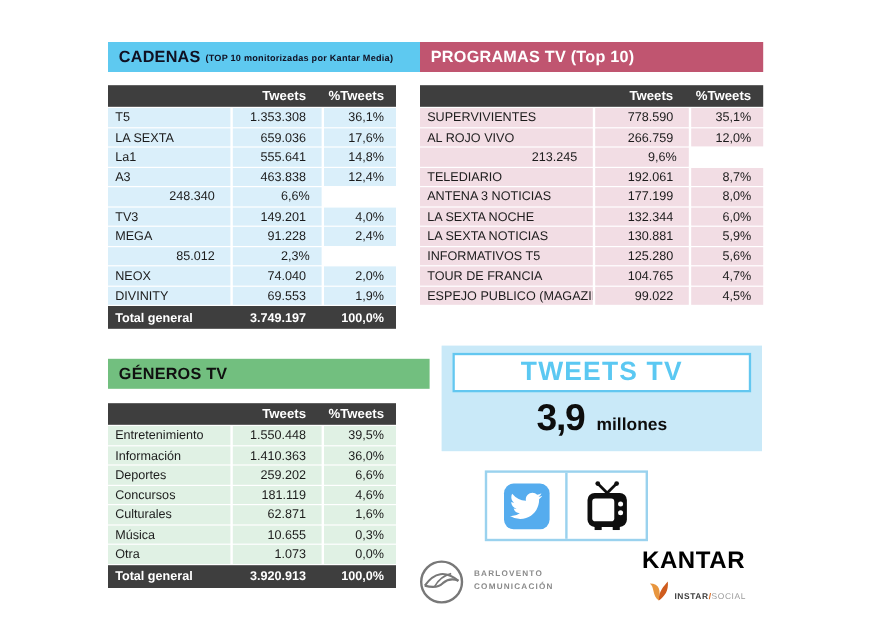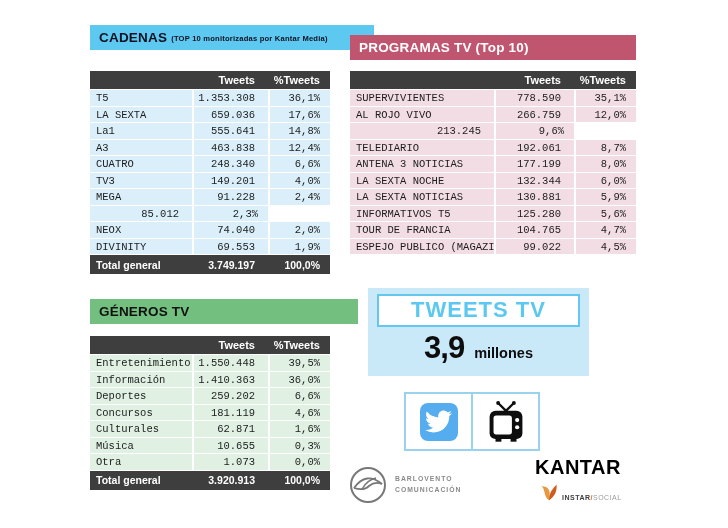--- a/index.html
+++ b/index.html
@@ -7,29 +7,29 @@
     position:relative;width:728px;height:528px;background:#ffffff;
     font-family:"Liberation Sans", sans-serif;color:#1c1c1c;overflow:hidden;
   }
   
   .titlebar{
     position:absolute;height:25px;display:flex;align-items:center;
     padding-left:9px;box-sizing:border-box;font-weight:800;font-size:13.5px;
     letter-spacing:.2px;white-space:nowrap;
   }
   .titlebar .subtitle{font-size:7.6px;font-weight:700;margin-left:4px;margin-top:2px;}
-  .tb-cadenas{left:90px;top:25px;width:284px;background:#5ec9f0;color:#101022;}
+  .tb-cadenas{left:90px;top:35px;width:284px;background:#5ec9f0;color:#101022;}
   .tb-programas{left:350px;top:35px;width:286px;background:#c05570;color:#ffffff;}
   .tb-generos{left:90px;top:299px;width:268px;background:#72bf7f;color:#101010;}
   
   .table{position:absolute;display:flex;flex-direction:column;gap:1px;font-size:10.5px;}
   .tbl-cadenas{left:90px;top:71px;width:240px;}
   .tbl-programas{left:350px;top:71px;width:286px;}
   .tbl-generos{left:90px;top:336px;width:240px;}
-  .tbody{display:flex;flex-direction:column;gap:1px;font-family:Liberation Mono, monospace;}
+  .tbody{display:flex;flex-direction:column;gap:1px;}
   .thead,.ttotal,.trow{display:grid;column-gap:2px;align-items:center;}
   .tbl-cadenas .thead,.tbl-cadenas .trow,.tbl-cadenas .ttotal,
   .tbl-generos .thead,.tbl-generos .trow,.tbl-generos .ttotal{
     grid-template-columns:1fr 74px 60px;
   }
   .tbl-programas .thead,.tbl-programas .trow{
     grid-template-columns:1fr 78px 60px;
   }
   .thead{background:#3e3e3e;color:#ffffff;font-weight:700;font-size:11px;}
   .thead .cell{padding:3px 0;}
@@ -38,21 +38,21 @@
   .trow .cell{padding:2px 0 1.5px 0;}
   .cell{white-space:nowrap;overflow:hidden;}
   .c0{padding-left:6px !important;text-align:left;}
   .c1{text-align:right;padding-right:13px !important;}
   .c2{text-align:right;padding-right:10px !important;}
   .t-blue .trow .cell{background:#daeffa;}
   .t-pink .trow .cell{background:#f2dde4;}
   .t-green .trow .cell{background:#e0f1e4;}
   
   .tweets-panel{
-    position:absolute;left:368px;top:288px;width:221px;height:88px;
+    position:absolute;left:368px;top:288px;width:267px;height:88px;
     background:#c9e9f8;box-sizing:border-box;
   }
   .tweets-title-box{
     margin:6px 9px 0 9px;background:#ffffff;border:2px solid #63c7f0;
     text-align:center;font-weight:800;font-size:22px;letter-spacing:1px;
     color:#5bc8f2;padding:1px 0 2px 0;
   }
   .tweets-value-row{
     display:flex;justify-content:center;align-items:baseline;margin-top:3px;
   }
@@ -117,21 +117,20 @@
           <div class="cell c0">La1</div>
           <div class="cell c1">555.641</div>
           <div class="cell c2">14,8%</div>
         </div>
         <div class="trow">
           <div class="cell c0">A3</div>
           <div class="cell c1">463.838</div>
           <div class="cell c2">12,4%</div>
         </div>
         <div class="trow">
-          <div class="cell c0">CUATRO</div>
           <div class="cell c1">248.340</div>
           <div class="cell c2">6,6%</div>
         </div>
         <div class="trow">
           <div class="cell c0">TV3</div>
           <div class="cell c1">149.201</div>
           <div class="cell c2">4,0%</div>
         </div>
         <div class="trow">
           <div class="cell c0">MEGA</div>

